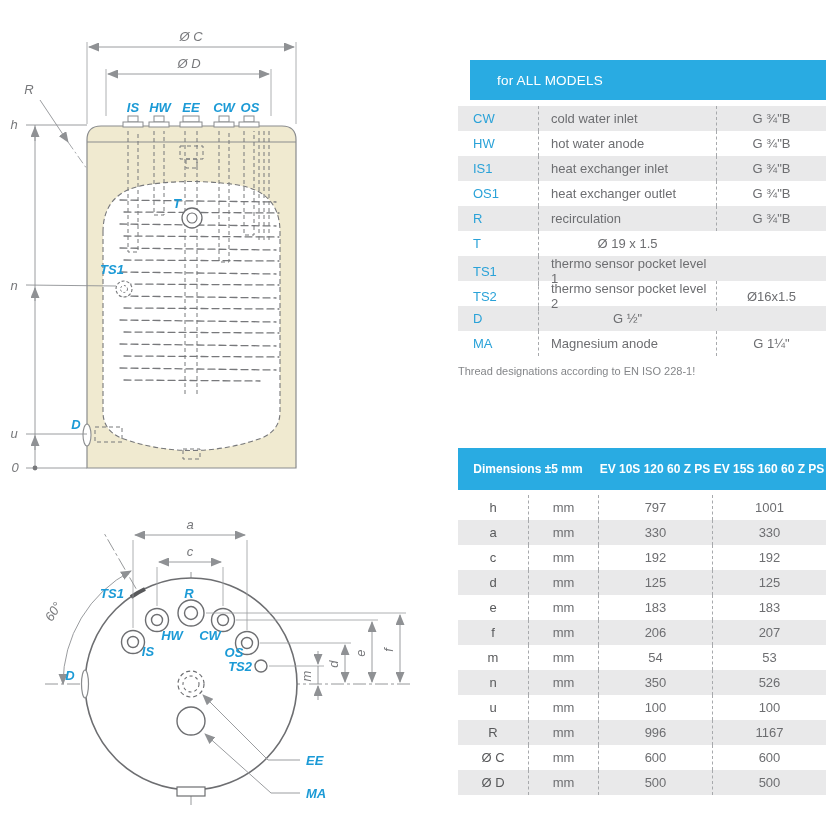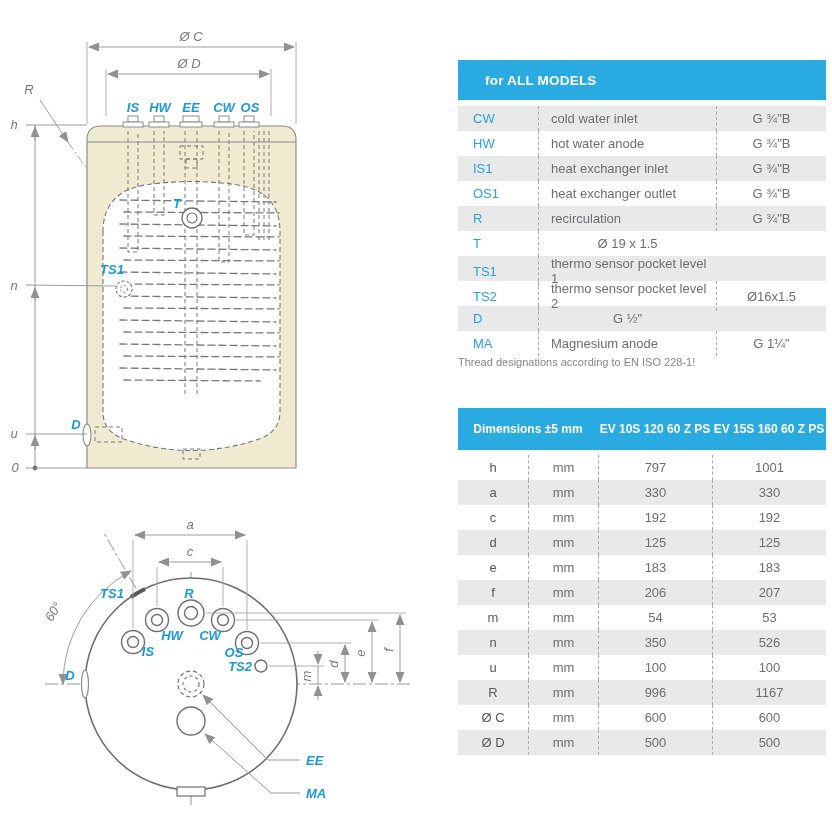--- a/index.html
+++ b/index.html
@@ -5,37 +5,37 @@
   html,body{margin:0;padding:0;}
   body{
     width:832px;height:830px;position:relative;background:#ffffff;
     font-family:"Liberation Sans",sans-serif;overflow:hidden;
   }
   .panel{position:absolute;left:458px;width:368px;}
   #conn-panel{top:60px;}
   #dim-panel{top:408px;}
   .t-head{
     background:#29abe2;color:#ffffff;height:40px;display:flex;align-items:center;
-    font-size:13.5px;font-weight:bold;letter-spacing:.2px;
+    font-size:13.5px;font-weight:normal;letter-spacing:.2px;margin-left:12px;
   }
   #conn-panel .t-head{padding-left:27px;}
   .t-rows{margin-top:6px;}
   .t-row{display:grid;height:25px;font-size:13px;color:#6d6e71;}
   .conn-row{grid-template-columns:80px 1fr 110px;}
   #conn-panel .t-row:nth-child(odd){background:#e9e9ea;}
   #dim-panel .t-row:nth-child(even){background:#e9e9ea;}
   .cell{display:flex;align-items:center;height:100%;}
   .code{color:#2aa2d8;padding-left:15px;}
   .desc{padding-left:12px;border-left:1px dashed #a7a9ac;}
   .size{justify-content:center;border-left:1px dashed #a7a9ac;}
-  .footnote{font-size:11px;color:#848689;}
+  .footnote{margin-top:9px;font-size:11px;color:#848689;}
   .dim-head{
     background:#29abe2;color:#ffffff;height:42px;display:grid;
     grid-template-columns:140px 114px 114px;align-items:center;text-align:center;
-    font-size:12px;font-weight:bold;
+    font-size:12px;font-weight:bold;margin-top:40px;
   }
   #dim-panel .t-rows{margin-top:5px;}
   .dim-row{grid-template-columns:70px 70px 114px 114px;}
   .dim-row .cell{justify-content:center;}
   .dim-row .cell + .cell{border-left:1px dashed #a7a9ac;text-align:right;}
   .dim-letter{color:#58595b;}
   
   text{font-family:"Liberation Sans",sans-serif;}
   .dimtxt{font-size:13px;font-style:italic;fill:#77787b;}
   .porttxt{font-size:13px;font-style:italic;font-weight:bold;fill:#1b9ad6;}

